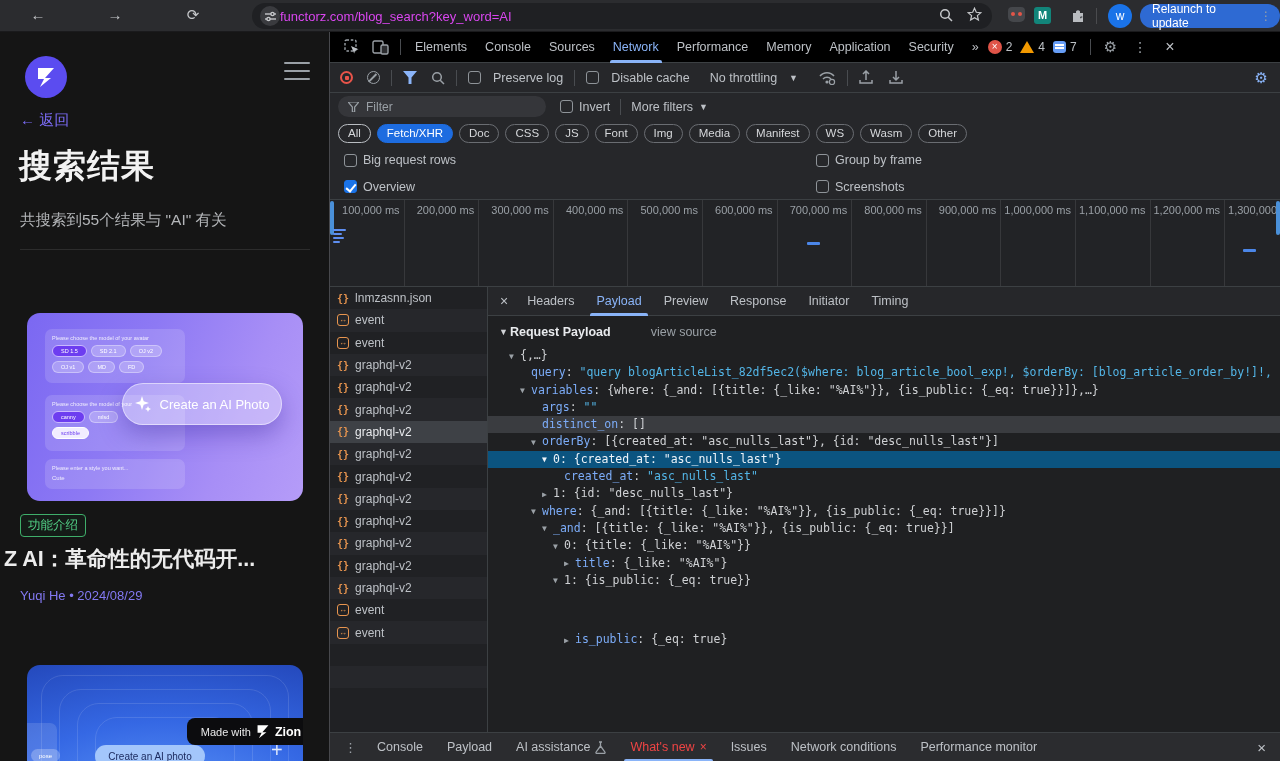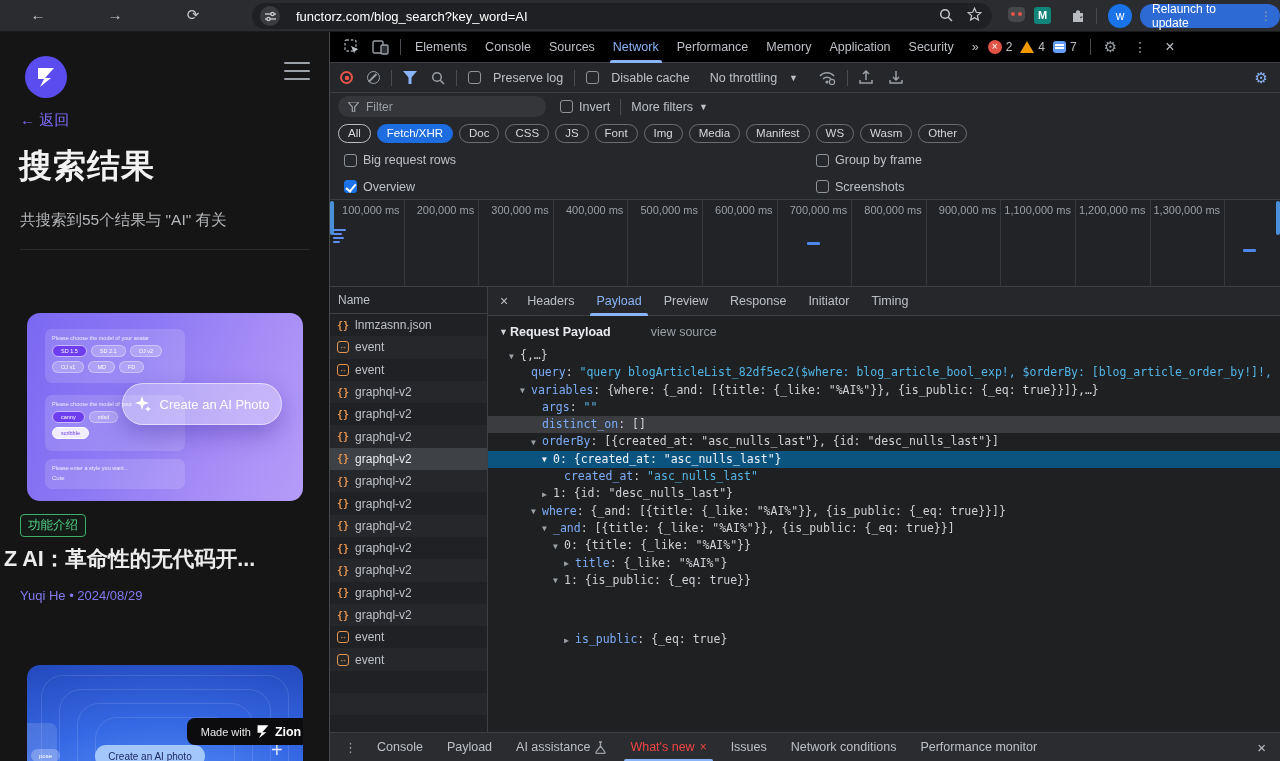--- a/index.html
+++ b/index.html
@@ -7,21 +7,21 @@
     font-family:"Liberation Sans","DejaVu Sans",sans-serif; -webkit-font-smoothing:antialiased; }
 
   
   #browserbar { position:absolute; left:0; top:0; width:1280px; height:32px; background:#2b2c2f;
     border-bottom:1px solid #1a1a1c; z-index:50; }
   .nav-ic { position:absolute; top:6px; font-size:15px; color:#c6c8cb; width:20px; text-align:center; }
   #omnibox { position:absolute; left:252px; top:3px; width:740px; height:26px; background:#1f2023;
     border-radius:13px; display:flex; align-items:center; }
   #tune-badge { width:20px; height:20px; border-radius:50%; background:#3a3b3f; margin-left:8px;
     display:flex; align-items:center; justify-content:center; flex:0 0 auto; }
-  #url-text { color:#ffffff; font-size:13px; margin-left:16px; white-space:nowrap; }
+  #url-text { color:#d946ef; font-size:13px; margin-left:0; white-space:nowrap; }
   .omni-right { position:absolute; right:10px; top:4px; display:flex; gap:14px; align-items:center; }
   .ext-ic { position:absolute; top:7px; }
   #robot-ic { left:1008px; width:17px; height:15px; background:#45474b; border-radius:4px 4px 5px 5px; }
   #robot-ic i { position:absolute; top:5px; width:4px; height:4px; border-radius:50%; background:#e25549; }
   #m-badge { left:1034px; width:17px; height:17px; background:#12857a; border-radius:3px; color:#fff;
     font-size:11px; font-weight:bold; text-align:center; line-height:17px; }
   #puzzle-ic { left:1070px; }
   .topsep { position:absolute; left:1096px; top:8px; width:1px; height:16px; background:#4a4b4e; }
   #avatar { position:absolute; left:1108px; top:4px; width:24px; height:24px; border-radius:50%;
     background:#1a73e8; color:#fff; font-size:12px; text-align:center; line-height:24px; }
@@ -458,28 +458,28 @@
     <span class="tl-dash" style="left:913px; top:49px"></span>
   <div class="tl-cell">100,000 ms</div>
       <div class="tl-cell">200,000 ms</div>
       <div class="tl-cell">300,000 ms</div>
       <div class="tl-cell">400,000 ms</div>
       <div class="tl-cell">500,000 ms</div>
       <div class="tl-cell">600,000 ms</div>
       <div class="tl-cell">700,000 ms</div>
       <div class="tl-cell">800,000 ms</div>
       <div class="tl-cell">900,000 ms</div>
+      <div class="tl-cell">1,000,000 ms</div>
       <div class="tl-cell">1,100,000 ms</div>
       <div class="tl-cell">1,200,000 ms</div>
       <div class="tl-cell">1,300,000 ms</div>
     </div>
 
   <div id="dt-main">
     <div id="req-panel">
-      <div id="req-header">Name</div>
       <div id="req-rows">
           <div class="req-row">
             <span class="ric-json">{}</span>
             <span>lnmzasnn.json</span>
           </div>
           <div class="req-row stripe">
             <span class="ric-event">↔</span>
             <span>event</span>
           </div>
           <div class="req-row">

